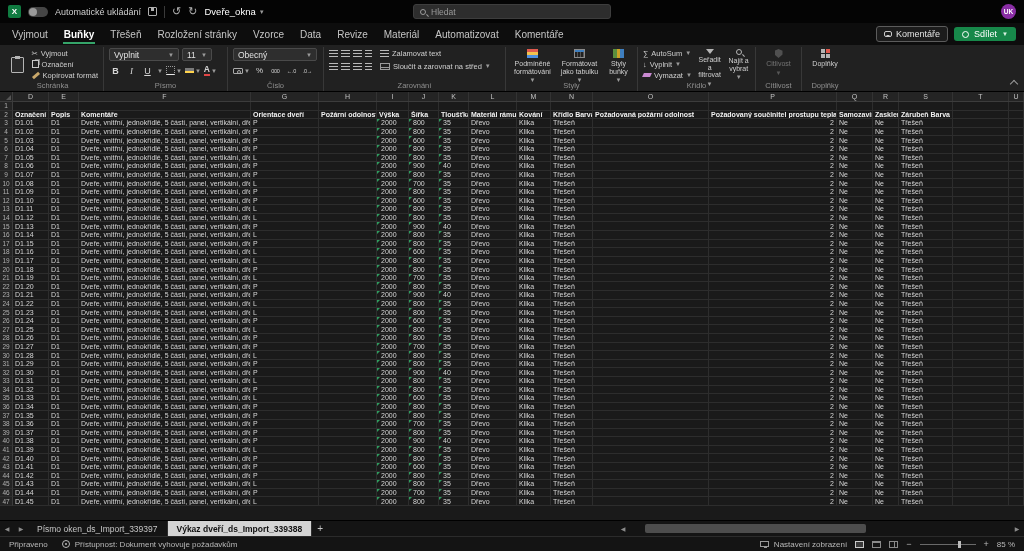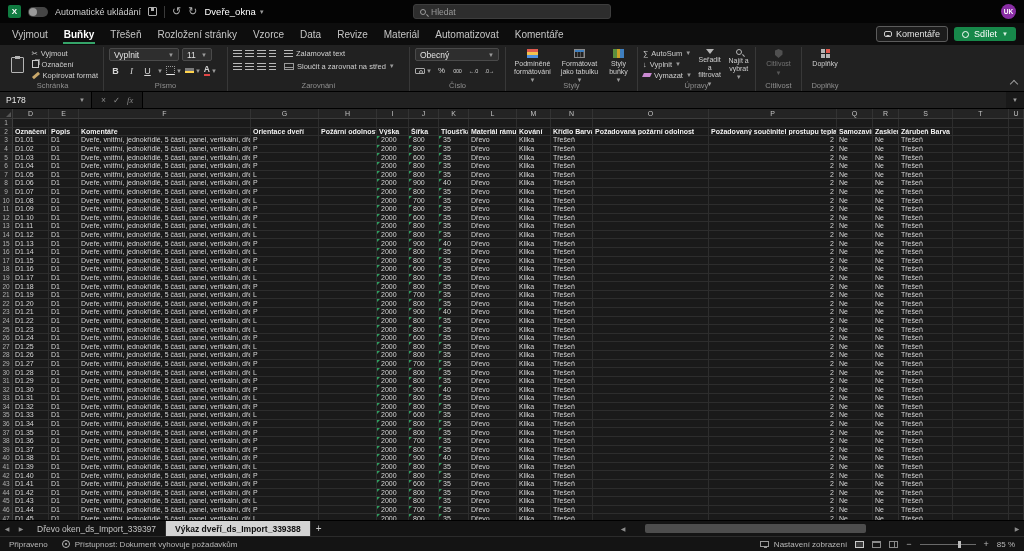--- a/index.html
+++ b/index.html
@@ -232,65 +232,65 @@
             </span>
           <span class="tbtn">
               <span class="ic-A">A</span>
               <span class="chev">▼</span>
             </span>
         </div>
       </div>
       <div class="rgroup-label">Písmo</div>
     </div>
 
-    <div class="rgroup" style="width:182px">
-      <div class="rows">
-        <div class="hrow">
-          <span class="al"></span>
-          <span class="al"></span>
-          <span class="al"></span>
-          <span class="al short"></span>
-          <div class="mini" style="margin-left:5px">
-            <span class="al"></span>
-            <span>Zalamovat text</span>
-          </div>
-        </div>
-        <div class="hrow">
-          <span class="al"></span>
-          <span class="al"></span>
-          <span class="al"></span>
-          <span class="al short"></span>
-          <div class="mini" style="margin-left:5px">
-            <span class="ic-merge"></span>
-            <span>Sloučit a zarovnat na střed</span>
-            <span class="chev">▼</span>
-          </div>
-        </div>
-      </div>
-      <div class="rgroup-label">Zarovnání</div>
-    </div>
-
     <div class="rgroup" style="width:96px">
       <div class="rows">
         <div class="combo" style="width:84px">
             <span>Obecný</span>
             <span class="chev">▼</span>
           </div>
         <div class="hrow">
           <span class="tbtn">
               <span class="ic-money"></span>
               <span class="chev">▼</span>
             </span>
           <span class="tbtn" style="font-size:8px">%</span>
           <span class="tbtn t5">000</span>
           <span class="tbtn t5">←.0</span>
           <span class="tbtn t5">.0→</span>
         </div>
       </div>
       <div class="rgroup-label">Číslo</div>
+    </div>
+
+    <div class="rgroup" style="width:182px">
+      <div class="rows">
+        <div class="hrow">
+          <span class="al"></span>
+          <span class="al"></span>
+          <span class="al"></span>
+          <span class="al short"></span>
+          <div class="mini" style="margin-left:5px">
+            <span class="al"></span>
+            <span>Zalamovat text</span>
+          </div>
+        </div>
+        <div class="hrow">
+          <span class="al"></span>
+          <span class="al"></span>
+          <span class="al"></span>
+          <span class="al short"></span>
+          <div class="mini" style="margin-left:5px">
+            <span class="ic-merge"></span>
+            <span>Sloučit a zarovnat na střed</span>
+            <span class="chev">▼</span>
+          </div>
+        </div>
+      </div>
+      <div class="rgroup-label">Zarovnání</div>
     </div>
 
     <div class="rgroup" style="width:132px">
       <div class="vbtn" style="width:48px">
         <span class="ic-cond"></span>
         <span>Podmíněné formátování</span>
           <span class="chev">▼</span>
       </div>
       <div class="vbtn" style="width:48px">
         <span class="ic-table"></span>
@@ -327,21 +327,21 @@
       <div class="vbtn" style="width:34px">
         <span class="ic-funnel"></span>
         <span>Seřadit a filtrovat</span>
           <span class="chev">▼</span>
       </div>
       <div class="vbtn" style="width:28px">
         <span class="ic-magG"></span>
         <span>Najít a vybrat</span>
           <span class="chev">▼</span>
       </div>
-      <div class="rgroup-label">Úpravy</div>
+      <div class="rgroup-label">Křídlo</div>
     </div>
 
     <div class="rgroup" style="width:46px">
       <div class="vbtn dim" style="width:36px">
         <span class="ic-shield"></span>
         <span>Citlivost</span>
           <span class="chev">▼</span>
       </div>
       <div class="rgroup-label">Citlivost</div>
     </div>
@@ -350,33 +350,20 @@
       <div class="vbtn" style="width:36px">
         <span class="ic-grid4"></span>
         <span>Doplňky</span>
       </div>
       <div class="rgroup-label">Doplňky</div>
     </div>
 
     <span class="collapse-chev"></span>
   </div>
 
-  <div class="formulabar">
-    <div class="namebox">
-      <span>P178</span>
-      <span class="chev">▼</span>
-    </div>
-    <div class="fx-btns">
-      <span>×</span>
-      <span>✓</span>
-      <span class="fx">fx</span>
-    </div>
-    <div class="fx-input"></div>
-    <div class="fb-chev">▼</div>
-  </div>
 
   <div class="colheads">
     <div class="corner"></div>
     <div id="col-heads" style="display:flex">
         <div class="colhead" style="width: 36px;">D</div>
         <div class="colhead" style="width: 30px;">E</div>
         <div class="colhead" style="width: 172px;">F</div>
         <div class="colhead" style="width: 68px;">G</div>
         <div class="colhead" style="width: 58px;">H</div>
         <div class="colhead" style="width: 32px;">I</div>
@@ -1384,21 +1371,21 @@
           <div class="cell" style="width: 56px;"></div>
           <div class="cell" style="width: 15px;"></div>
         </div>
       </div>
   </div>
 
   <div class="sheetbar">
     <span class="sb-arrow">◀</span>
     <span class="sb-arrow">▶</span>
     <div id="sheet-tabs" style="display:flex;align-items:stretch">
-        <div class="stab">Dřevo oken_ds_Import_339397</div>
+        <div class="stab">Písmo oken_ds_Import_339397</div>
         <div class="stab active">Výkaz dveří_ds_Import_339388</div>
       </div>
     <span class="add-sheet">+</span>
     <div class="hscroll">
       <span class="sb-arrow">◀</span>
       <div class="hs-track">
           <div class="hs-thumb"></div>
         </div>
       <span class="sb-arrow">▶</span>
     </div>

